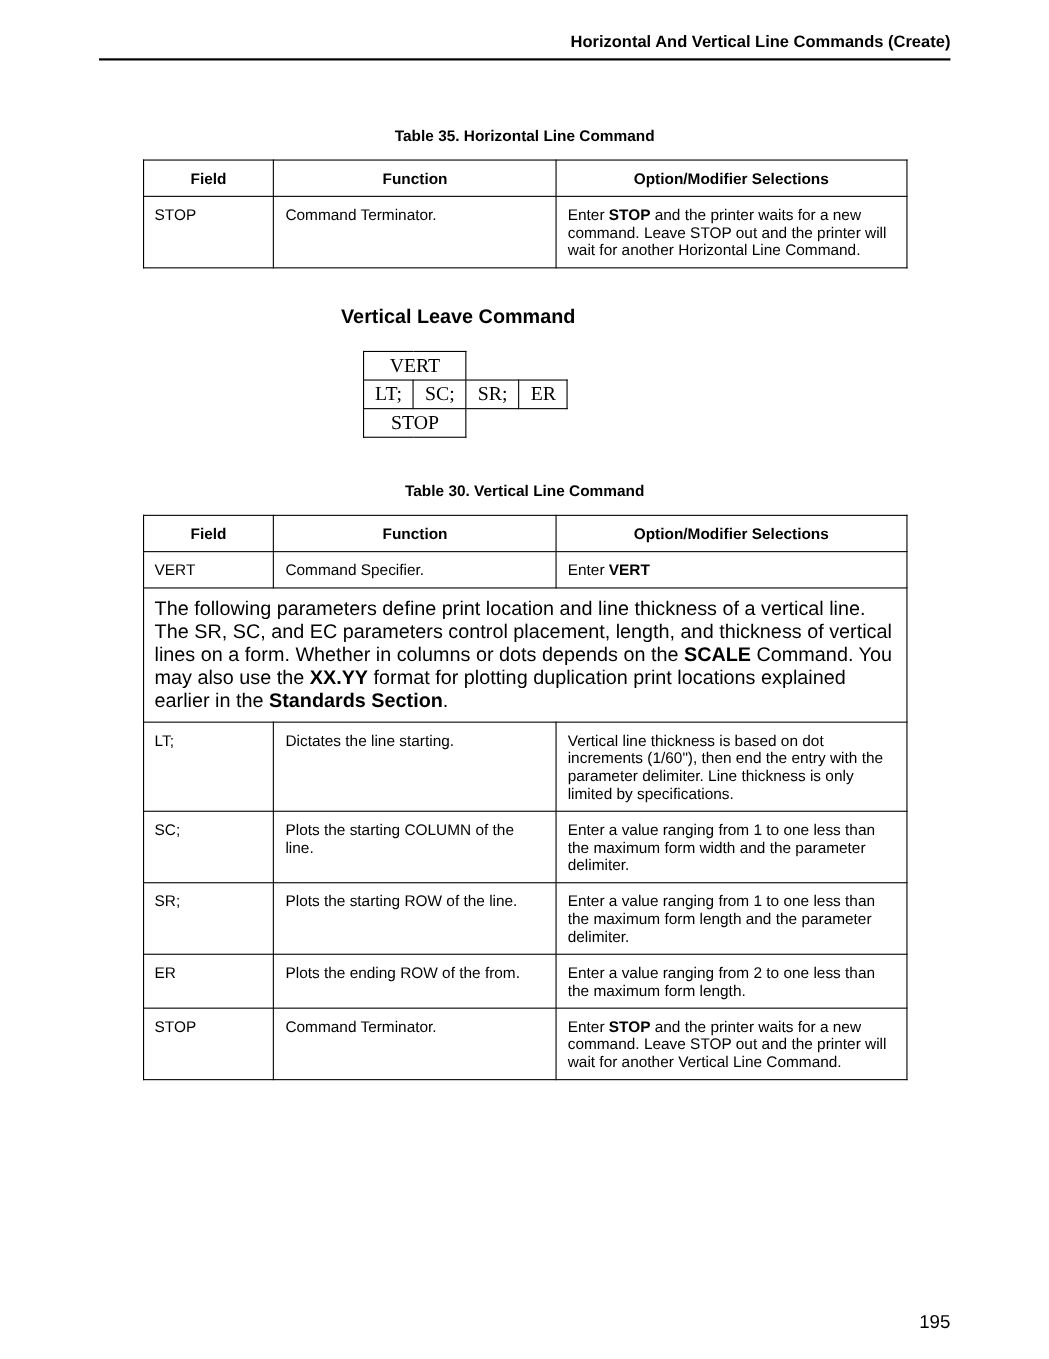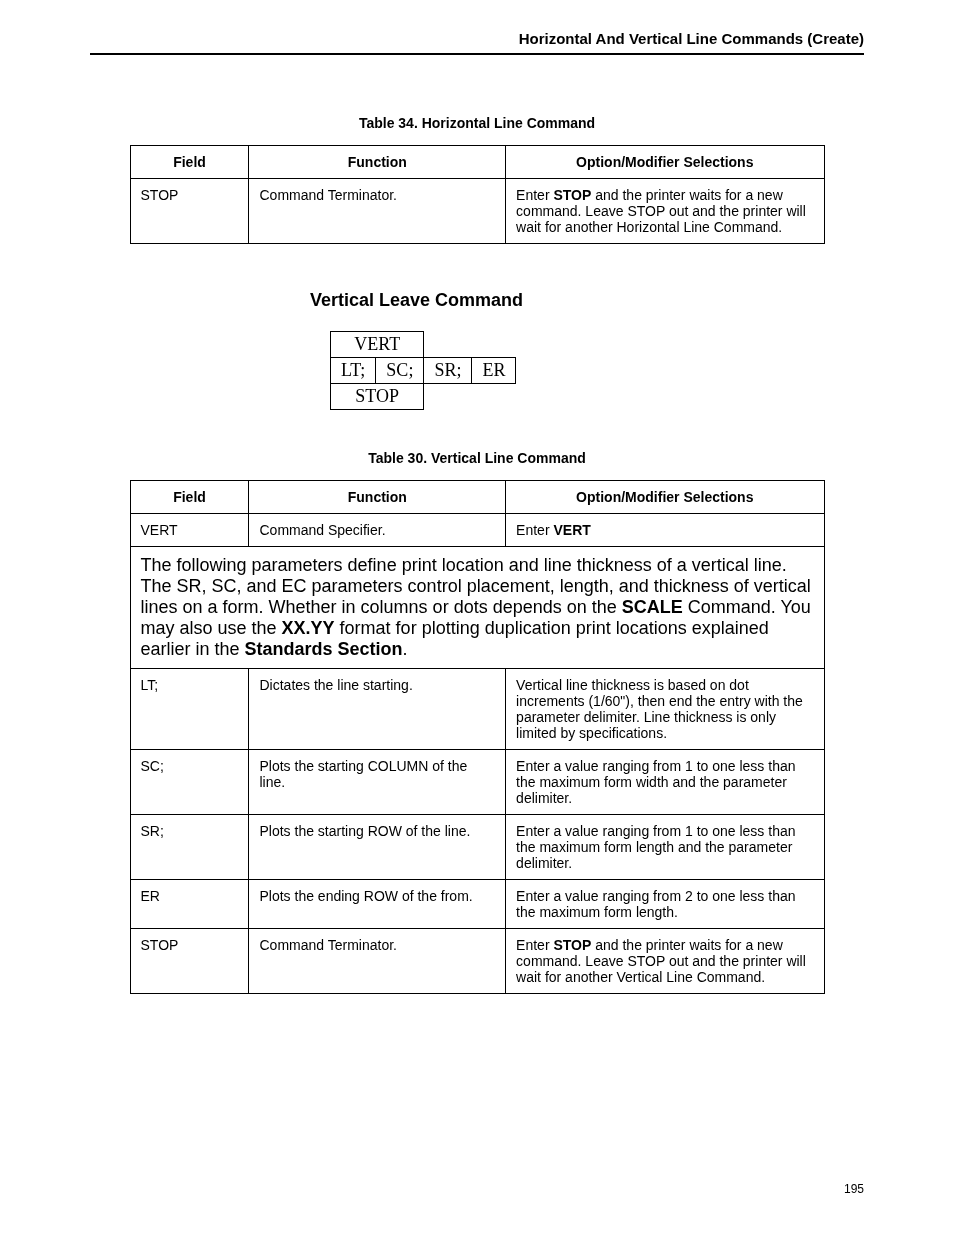--- a/index.html
+++ b/index.html
@@ -28,21 +28,21 @@
     margin: 0 0 60px 0;
   }
   .table-caption {
     text-align: center;
     font-weight: bold;
     font-size: 14px;
     margin: 14px 0;
   }
   table.data {
     width: 695px;
-    margin: 0 auto 46px auto;
+    margin: 0 auto 34px auto;
     border-collapse: collapse;
     font-size: 14px;
   }
   table.data th, table.data td {
     border: 1.5px solid #000;
     padding: 8px 10px;
     text-align: left;
     vertical-align: top;
   }
   table.data th {
@@ -73,38 +73,38 @@
     text-align: center;
   }
   .syn-top-row td.shade-cell {
     background: repeating-linear-gradient(45deg, #ddd, #ddd 1px, #fff 1px, #fff 3px);
     border-right: 1px solid #000;
   }
   .syn-vert { width: 66px; }
 
   .page-number {
     position: absolute;
-    bottom: 32px;
+    bottom: 16px;
     right: 90px;
-    font-size: 12px;
+    font-size: 17px;
   }
 
   .note-row td {
     font-size: 18px;
   }
 </style>
 </head>
 <body>
 
 <div class="page">
 
   <div class="header-title">Horizontal And Vertical Line Commands (Create)</div>
   <hr class="header-rule">
 
-  <div class="table-caption">Table 34. Horizontal Line Command</div>
+  <div class="table-caption">Table 35. Horizontal Line Command</div>
   <table class="data">
     <thead>
       <tr>
         <th class="col-field">Field</th>
         <th class="col-func">Function</th>
         <th class="col-opt">Option/Modifier Selections</th>
       </tr>
     </thead>
     <tbody>
       <tr>

